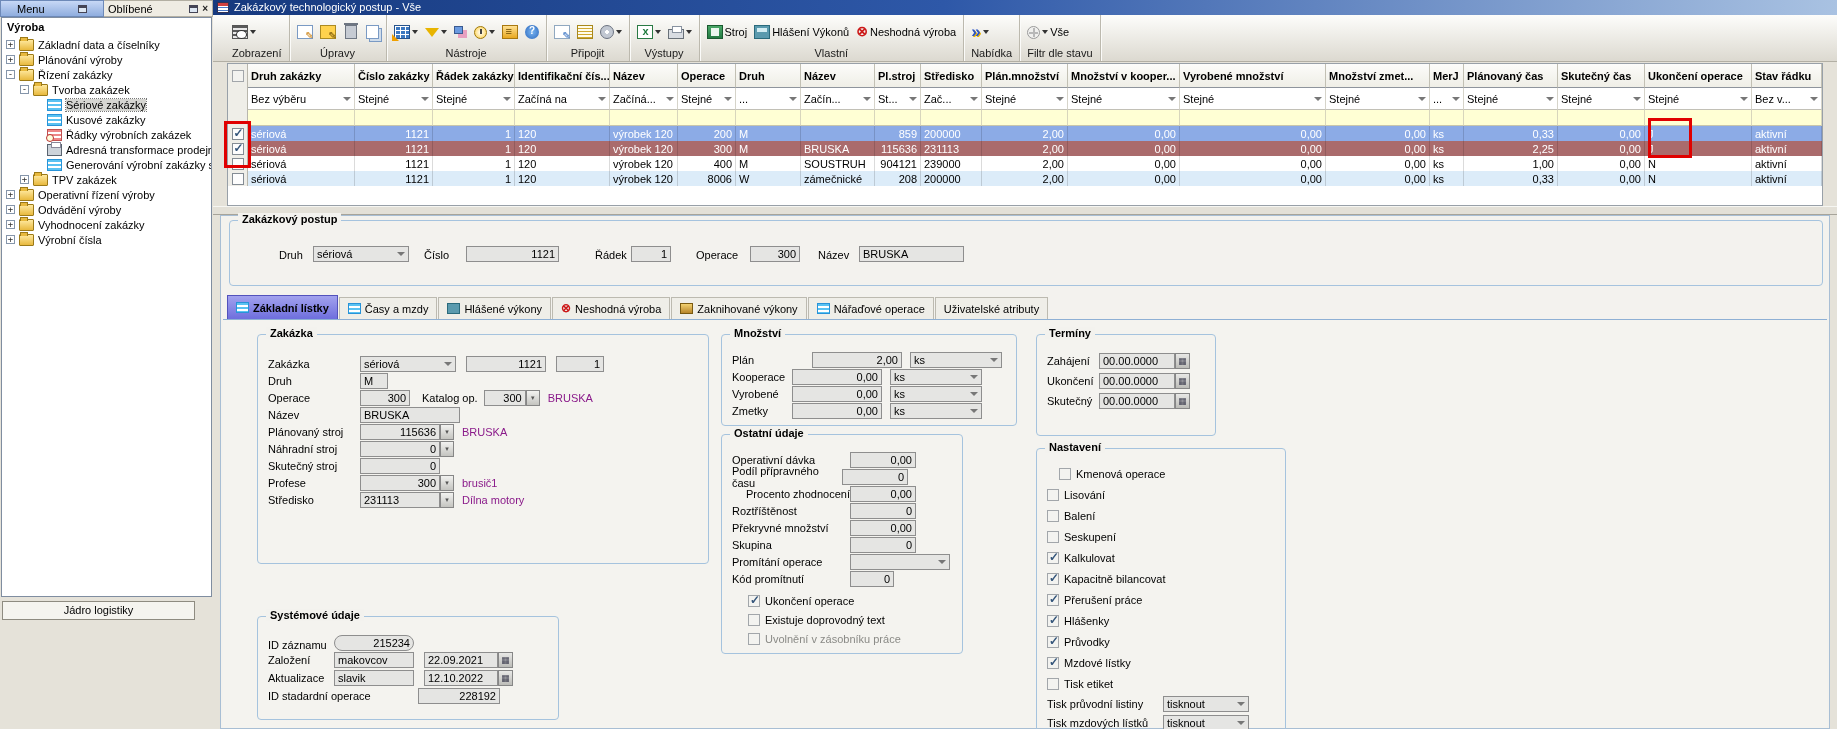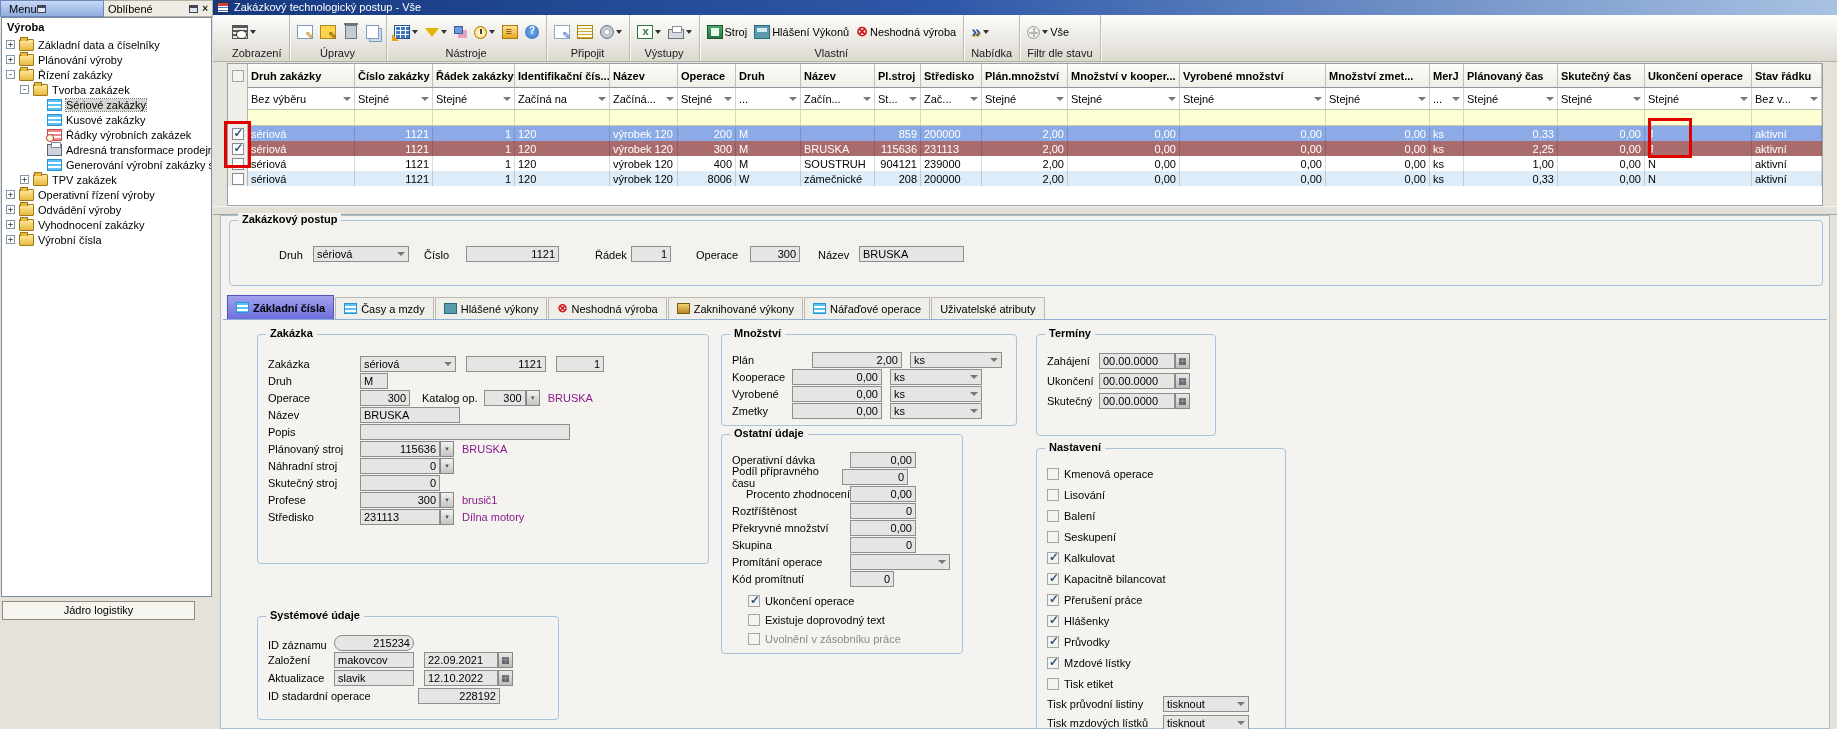--- a/index.html
+++ b/index.html
@@ -4,21 +4,21 @@
 <style>
   * { margin:0; padding:0; box-sizing:border-box; }
   html,body { background:#cfccc3; }
   .root { position:relative; width:1837px; height:729px; overflow:hidden;
           font-family:"Liberation Sans", sans-serif; font-size:11px; color:#000;
           background:#e5e2d9; }
   
   .sidebar { position:absolute; left:0; top:0; width:213px; height:729px; background:#e5e2d9; }
   .side-tabs { display:flex; height:17px; }
   .tab-menu { width:104px; background:linear-gradient(#c7d8f6,#8fadde); border:1px solid #6d89b8;
-              display:flex; align-items:center; padding:0 8px; }
+              display:flex; align-items:center; justify-content:space-between; padding:0 16px; }
   .tab-fav { flex:1; background:#efece3; border:1px solid #b3afa2; border-left:none;
              display:flex; align-items:center; justify-content:space-between; padding:0 4px; }
   .winglyph { width:9px; height:8px; border:1px solid #445; background:#dce6f2; display:inline-block; }
   .winglyph.dark { border-top:3px solid #445; }
   .xglyph { color:#222; font-weight:bold; font-size:10px; line-height:8px; }
   .favicons { display:flex; gap:4px; align-items:center; }
   .tree-panel { position:absolute; top:17px; left:1px; width:211px; height:580px;
                 background:#fff; border:1px solid #7f8da0; overflow:hidden; }
   .tree-title { font-weight:bold; padding:3px 5px 4px 5px; }
   .tree-item { height:15px; display:flex; align-items:center; white-space:nowrap; overflow:hidden; }
@@ -623,21 +623,21 @@
         <span class="abs ctl right" style="left:401px;top:25px;width:40px">1</span>
         <span class="abs flabel2" style="left:466px;top:28px">Operace</span>
         <span class="abs ctl right" style="left:520px;top:25px;width:50px">300</span>
         <span class="abs flabel2" style="left:588px;top:28px">Název</span>
         <span class="abs ctl" style="left:629px;top:25px;width:105px">BRUSKA</span>
       </div>
 
       <div class="tabstrip" id="tabstrip">
           <div class="dtab active">
             <span class="tabi grid-blue"></span>
-            <span>Základní čísla</span>
+            <span>Základní lístky</span>
           </div>
           <div class="dtab">
             <span class="tabi grid-blue"></span>
             <span>Časy a mzdy</span>
           </div>
           <div class="dtab">
             <span class="tabi machine"></span>
             <span>Hlášené výkony</span>
           </div>
           <div class="dtab">
@@ -678,24 +678,20 @@
                 <span class="flabel">Operace</span>
                 <span class="ctl right" style="width: 50px;">300</span>
                 <span class="ilabel">Katalog op.</span>
                 <span class="ctl right" style="width: 42px;">300</span>
                 <span class="lbtn">▾</span>
                 <span class="link">BRUSKA</span>
               </div>
               <div class="frow">
                 <span class="flabel">Název</span>
                 <span class="ctl" style="width: 100px;">BRUSKA</span>
-              </div>
-              <div class="frow">
-                <span class="flabel">Popis</span>
-                <span class="ctl" style="width: 210px;"></span>
               </div>
               <div class="frow">
                 <span class="flabel">Plánovaný stroj</span>
                 <span class="ctl right" style="width: 80px;">115636</span>
                 <span class="lbtn">▾</span>
                 <span class="link">BRUSKA</span>
               </div>
               <div class="frow">
                 <span class="flabel">Náhradní stroj</span>
                 <span class="ctl right" style="width: 80px;">0</span>
@@ -851,21 +847,21 @@
               <div class="frow" style="height: 20px;">
                 <span class="flabel" style="width: 52px;">Skutečný</span>
                 <span class="ctl" style="width: 76px;">00.00.0000</span>
                 <span class="calbtn">▦</span>
               </div>
             </div>
           </div>
         <div class="gbox" id="box-nastaveni" style="left:813px;top:128px;width:250px;height:284px">
             <span class="gbox-title">Nastavení</span>
             <div style="padding: 14px 0px 0px 10px;">
-              <div class="fcheck" style="height: 21px;">
+              <div class="fcheck" style="height: 21px; margin-left: 12px;">
                 <span class="cb dim"></span>
                 <span>Kmenová operace</span>
               </div>
               <div class="fcheck" style="height: 21px;">
                 <span class="cb dim"></span>
                 <span>Lisování</span>
               </div>
               <div class="fcheck" style="height: 21px;">
                 <span class="cb dim"></span>
                 <span>Balení</span>

